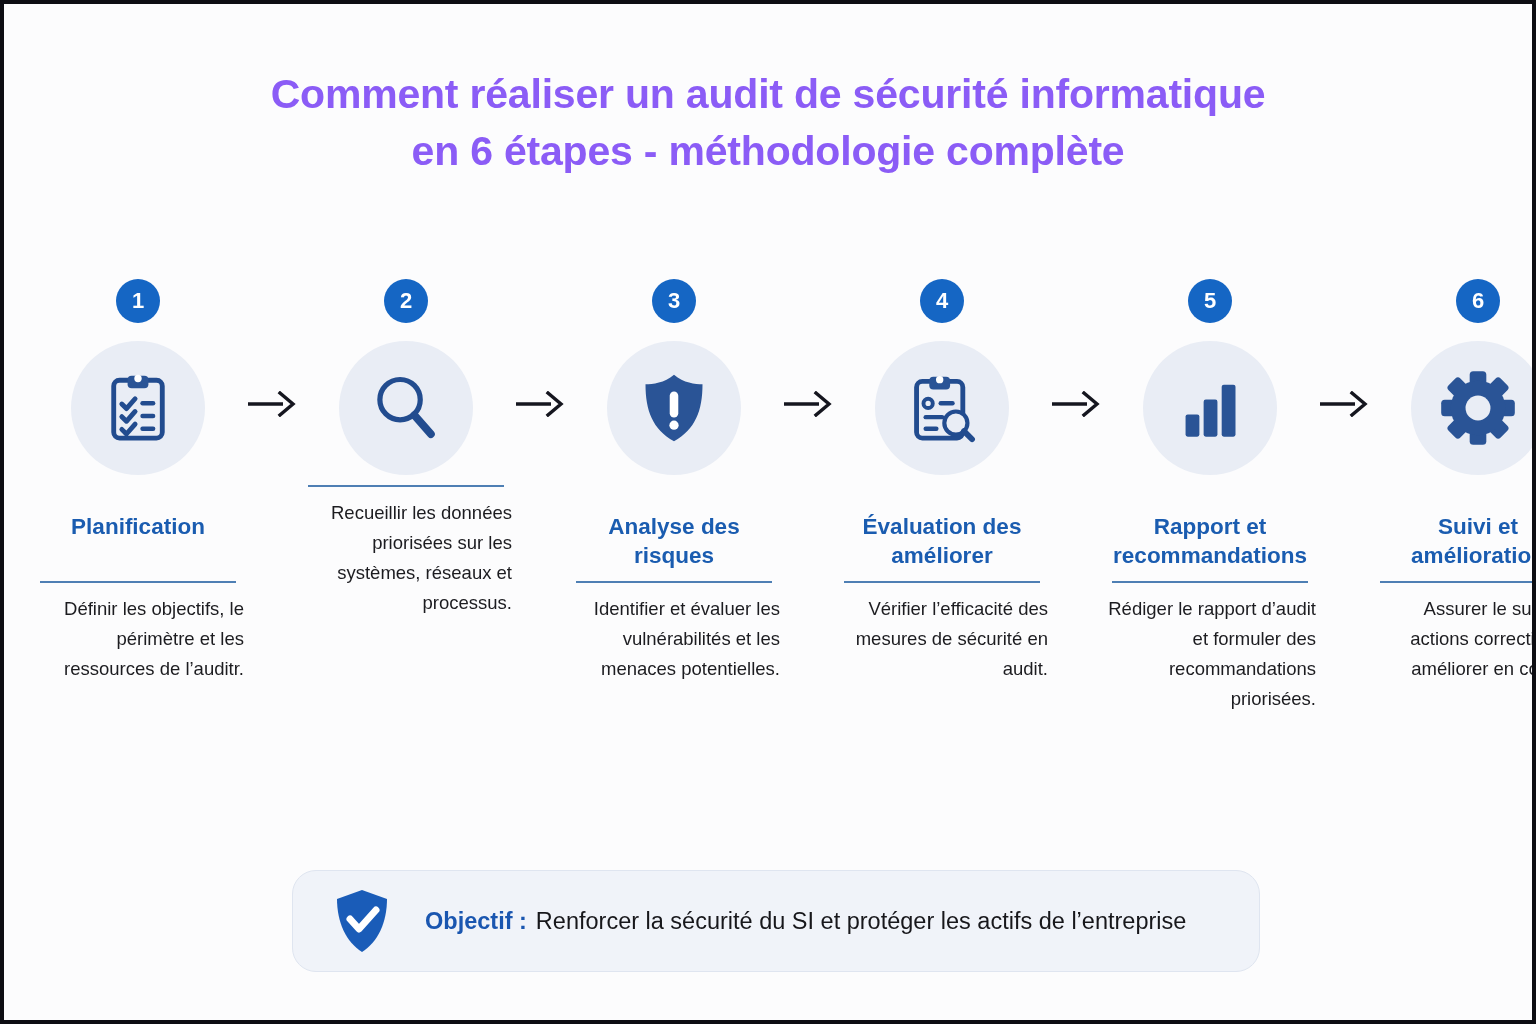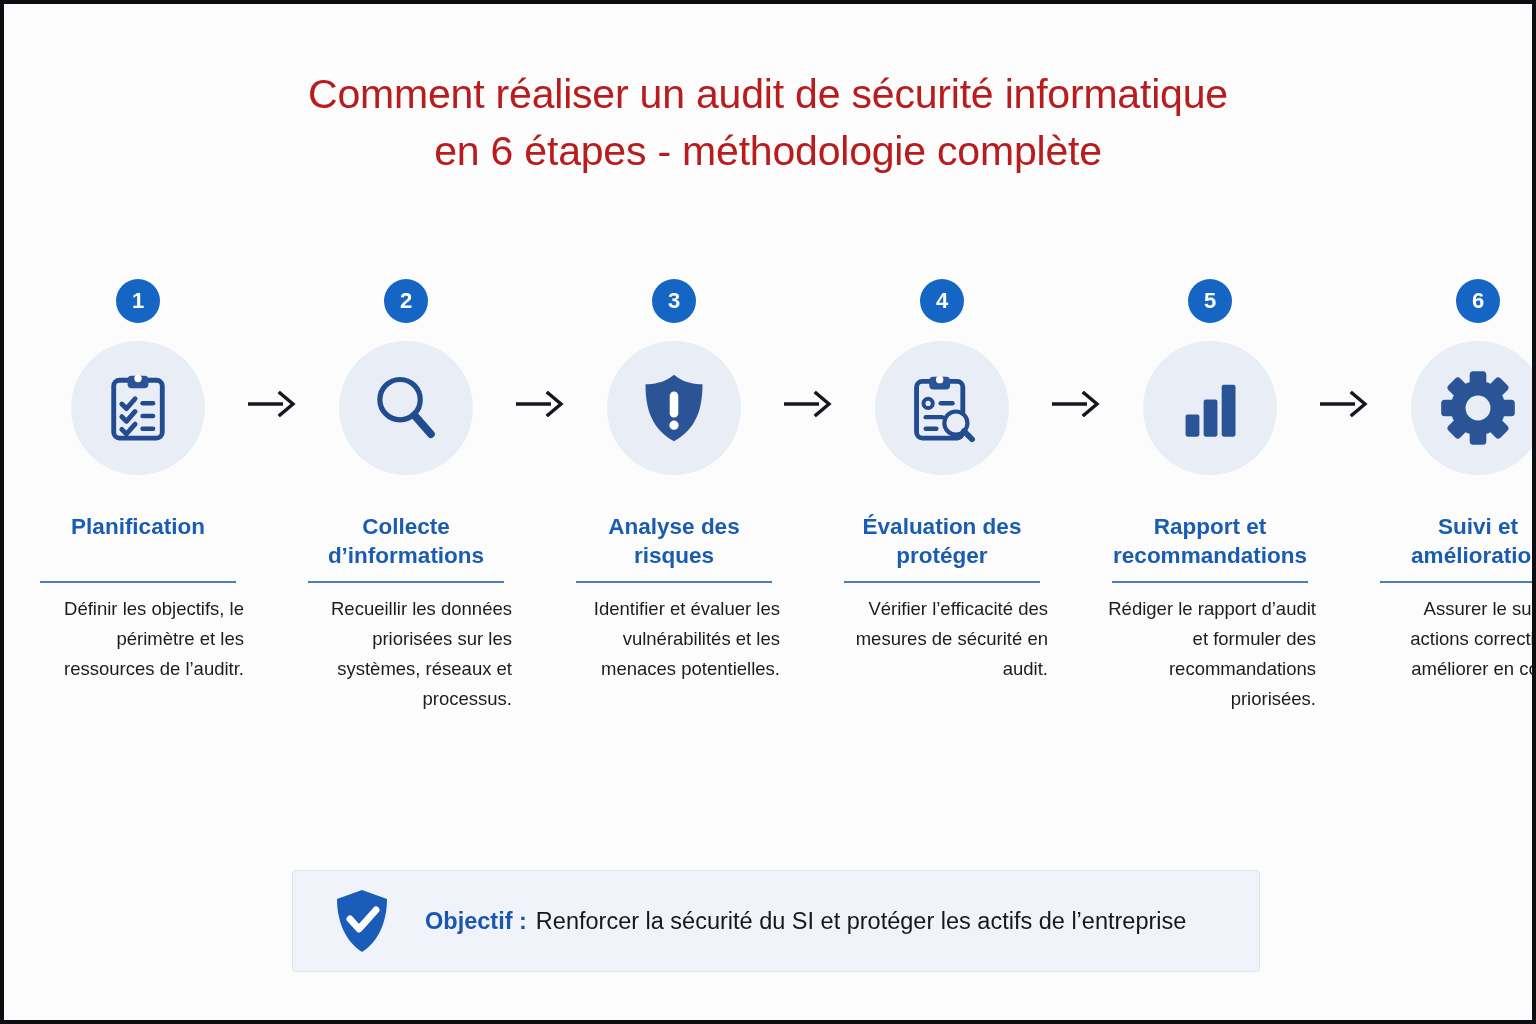--- a/index.html
+++ b/index.html
@@ -22,22 +22,22 @@
   
   .title-block {
     position: absolute;
     top: 62px;
     left: 0;
     width: 100%;
     text-align: center;
   }
   .title-line {
     font-size: 41px;
-    font-weight: normal;
-    color: #b91c1c;
+    font-weight: bold;
+    color: #8b5cf6;
     line-height: 1.38;
     letter-spacing: -0.2px;
   }
   
   .steps {
     position: absolute;
     top: 275px;
     left: 28px;
     width: 1472px;
     display: flex;
@@ -110,21 +110,21 @@
   
   .objective {
     position: absolute;
     left: 288px;
     top: 866px;
     width: 968px;
     height: 102px;
     box-sizing: border-box;
     background: #f0f3f9;
     border: 1px solid #dfe5f0;
-    border-radius: 4px;
+    border-radius: 24px;
     display: flex;
     align-items: center;
     padding-left: 40px;
   }
   .obj-shield { flex: 0 0 auto; display: flex; align-items: center; }
   .obj-text {
     margin-left: 34px;
     font-size: 23.5px;
     color: #17171b;
     white-space: nowrap;
@@ -179,21 +179,20 @@
     <div class="step">
       <div class="badge">2</div>
       <div class="icon-circle">
         <span>
           <svg width="76" height="76" viewBox="0 0 64 64">
             <circle cx="27" cy="25" r="17" fill="none" stroke="#224c8f" stroke-width="4.4"></circle>
             <line x1="39" y1="38" x2="53" y2="54" stroke="#224c8f" stroke-width="6.5" stroke-linecap="round"></line>
           </svg>
         </span>
       </div>
-      <div class="step-title">Collecte d’informations</div>
       <div class="step-rule"></div>
       <div class="step-desc">Recueillir les données priorisées sur les systèmes, réseaux et processus.</div>
     </div>
 
     <div class="arrow">
       <svg width="50" height="26" viewBox="0 0 50 26">
         <line x1="1" y1="13" x2="36" y2="13" stroke="#15161f" stroke-width="3.4"></line>
         <polyline points="33,2 46,13 33,24" fill="none" stroke="#15161f" stroke-width="3.4" stroke-linecap="square"></polyline>
       </svg>
     </div>
@@ -231,21 +230,21 @@
             <circle cx="30" cy="7.5" r="3.2" fill="#ffffff"></circle>
             <circle cx="20" cy="28" r="4" fill="none" stroke="#224c8f" stroke-width="3.4"></circle>
             <rect x="29" y="26" width="14" height="3.8" rx="1.9" fill="#224c8f"></rect>
             <rect x="16" y="38" width="18" height="3.8" rx="1.9" fill="#224c8f"></rect>
             <rect x="16" y="48" width="13" height="3.8" rx="1.9" fill="#224c8f"></rect>
             <circle cx="44" cy="45" r="10" fill="#e9edf5" stroke="#224c8f" stroke-width="3.6"></circle>
             <line x1="51" y1="52" x2="58" y2="59" stroke="#224c8f" stroke-width="5" stroke-linecap="round"></line>
           </svg>
         </span>
       </div>
-      <div class="step-title">Évaluation des protéger</div>
+      <div class="step-title">Évaluation des améliorer</div>
       <div class="step-rule"></div>
       <div class="step-desc">Vérifier l’efficacité des mesures de sécurité en audit.</div>
     </div>
 
     <div class="arrow">
       <svg width="50" height="26" viewBox="0 0 50 26">
         <line x1="1" y1="13" x2="36" y2="13" stroke="#15161f" stroke-width="3.4"></line>
         <polyline points="33,2 46,13 33,24" fill="none" stroke="#15161f" stroke-width="3.4" stroke-linecap="square"></polyline>
       </svg>
     </div>

